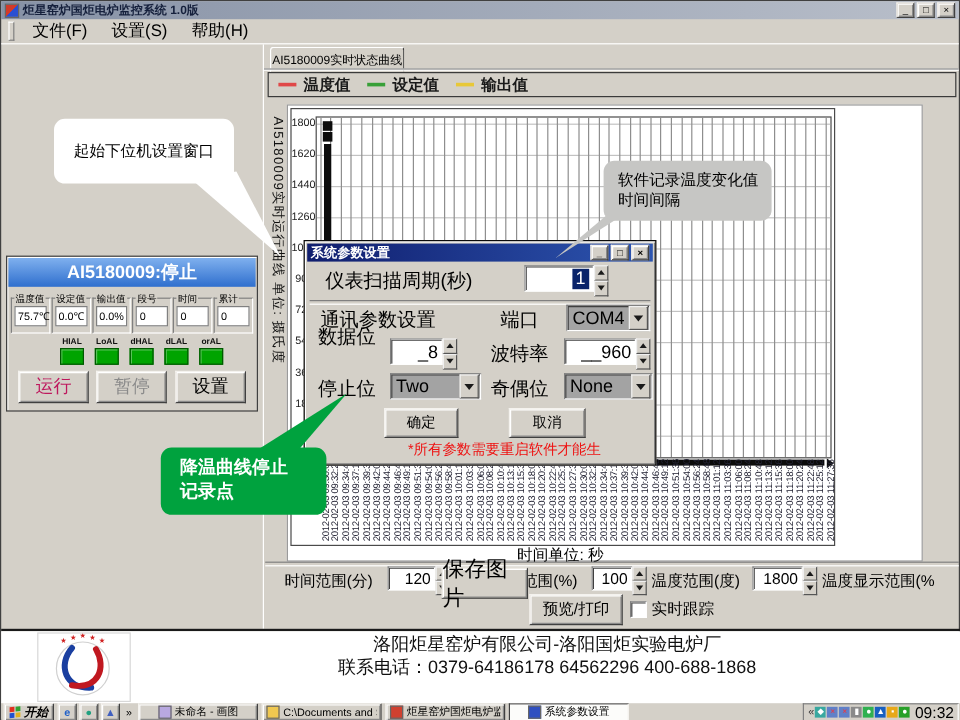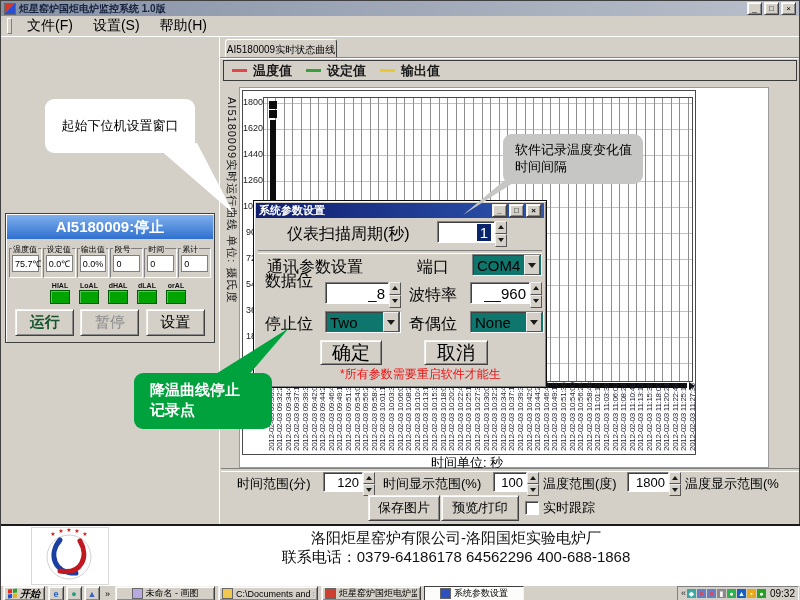--- a/index.html
+++ b/index.html
@@ -45,21 +45,21 @@
   #dev-fields{position:absolute;left:2px;top:30px;right:2px;height:34px;display:flex;gap:1px;padding:0 1px}
   .fld{position:relative;flex:1;border:1px solid;border-color:#808080 #fff #fff #808080;margin-top:4px}
   .fld-label{position:absolute;top:-5px;left:2px;font-size:8px;background:#d4d0c8;padding:0 1px;white-space:nowrap}
   .fld-val{position:absolute;left:2px;right:2px;top:6px;height:15px;background:#fff;border:1px solid #808080;font-size:9px;display:flex;align-items:center;padding-left:2px}
   #alarms{position:absolute;left:30px;top:68px;right:14px;height:26px;display:flex;gap:9px;justify-content:center}
   .alarm{display:flex;flex-direction:column;align-items:center}
   .alarm-label{font-size:7px;font-weight:bold;color:#111}
   .lamp{width:18px;height:12px;background:#00a400;border:1px solid #005800;box-shadow:inset 1px 1px 0 rgba(255,255,255,.35);margin-top:1px}
   #dev-btns{position:absolute;left:6px;right:6px;bottom:6px;height:27px;display:flex;justify-content:space-around}
   .dev-btn{width:57px;font-size:15px}
-  #dev-run{color:#14532d;font-weight:bold}
+  #dev-run{color:#be185d;font-weight:normal}
   #dev-pause{color:#8a8a8a}
   
   .callout{z-index:60;border-radius:9px}
   #co1{left:44px;top:98px;width:150px;height:54px;background:#fff;display:flex;align-items:center;justify-content:center;font-size:13px;color:#000}
   #co2{left:502px;top:133px;width:140px;height:50px;background:#c6c6c4;font-size:13px;color:#000;padding:7px 8px 0 12px;box-sizing:border-box;line-height:17px}
   #co3{left:133px;top:372px;width:138px;height:56px;background:#00a23e;color:#fff;font-size:15px;font-weight:bold;padding:7px 0 0 16px;box-sizing:border-box;line-height:20px}
   #co3 .inner{width:100px}
   #tails{left:0;top:0;width:800px;height:600px;z-index:55;pointer-events:none}
   
   #dialog{left:252px;top:199px;width:292px;height:186px;background:#d4d0c8;border:1px solid #0c0c0c;box-shadow:inset 1px 1px 0 #fff,inset -1px -1px 0 #808080;z-index:40}
@@ -67,34 +67,34 @@
   #dlg-title .dtext{color:#fff;font-size:11px;font-weight:bold}
   .dbtn{width:13px;height:11px;font-size:8px;line-height:8px;font-weight:bold}
   .dlg-label{position:absolute;font-size:16px;color:#000;white-space:nowrap}
   .spin{position:absolute;display:flex}
   .spin-box{height:22px;background:#fff;border:1px solid;border-color:#808080 #fff #fff #808080;box-shadow:inset 1px 1px 0 #404040;display:flex;align-items:center;justify-content:flex-end;font-size:15px;padding-right:3px;box-sizing:border-box}
   .ud{display:flex;flex-direction:column;width:12px}
   .udb{position:relative;height:11px;background:#d4d0c8;border:1px solid;border-color:#f0f0f0 #555 #555 #f0f0f0}
   .udb::after{content:"";position:absolute;left:2px;border-left:3px solid transparent;border-right:3px solid transparent}
   .udb.up::after{top:3px;border-bottom:4px solid #1a1a1a}
   .udb.down::after{top:3px;border-top:4px solid #1a1a1a}
-  .combo{position:absolute;height:22px;background:#0f766e;border:1px solid;border-color:#808080 #fff #fff #808080;box-shadow:inset 1px 1px 0 #404040;display:flex;align-items:center;box-sizing:border-box}
+  .combo{position:absolute;height:22px;background:#a3a3a3;border:1px solid;border-color:#808080 #fff #fff #808080;box-shadow:inset 1px 1px 0 #404040;display:flex;align-items:center;box-sizing:border-box}
   .combo .cval{flex:1;font-size:15px;padding-left:4px}
   .cbtn{position:relative;width:14px;height:18px;margin-right:1px;background:#d4d0c8;border:1px solid;border-color:#f0f0f0 #555 #555 #f0f0f0}
   .cbtn::after{content:"";position:absolute;left:3px;top:7px;border-left:4px solid transparent;border-right:4px solid transparent;border-top:5px solid #1a1a1a}
   .hl{background:#0a246a;color:#fff;padding:0 3px}
   #dlg-sep{position:absolute;left:4px;top:49px;right:4px;height:2px;border-top:1px solid #808080;border-bottom:1px solid #fff}
-  .dlg-btn{position:absolute;height:23px;font-size:19px}
+  .dlg-btn{position:absolute;height:23px;font-size:12px}
   #dlg-note{position:absolute;left:86px;top:165px;font-size:12px;color:#ee1111;white-space:nowrap}
   
   #ctrl-sep{left:220px;top:467px;width:578px;height:2px;border-top:1px solid #808080;border-bottom:1px solid #fff}
   .ctl-label{position:absolute;font-size:13px;color:#000;white-space:nowrap}
   .spin-sm .spin-box{height:20px;font-size:13px}
   .spin-sm .udb{height:10px}
-  #save-btn{left:367px;top:494px;width:70px;height:24px;font-size:13px}
+  #save-btn{left:367px;top:472px;width:70px;height:24px;font-size:18px}
   #print-btn{left:440px;top:494px;width:76px;height:24px;font-size:13px}
   #track{left:524px;top:498px;display:flex;align-items:center;gap:4px}
   #track .cb{width:12px;height:12px;background:#fff;border:1px solid;border-color:#808080 #fff #fff #808080;box-shadow:inset 1px 1px 0 #404040}
   #track .cb-label{font-size:13px}
   
   #footline{left:0;top:523px;width:800px;height:2px;background:#1a1a1a}
   #footer{left:0;top:525px;width:800px;height:59px;background:#fff;border-bottom:1px solid #555}
   #logo{position:absolute;left:30px;top:1px;width:76px;height:56px;background:#fff;border:1px solid #d8d8d8}
   #foot-text{position:absolute;left:120px;top:2px;width:670px;text-align:center;font-size:15px;color:#101010;line-height:19px}
   
@@ -103,21 +103,21 @@
   .flag{display:grid;grid-template-columns:4px 4px;grid-template-rows:4px 4px;gap:1px;transform:skewY(-6deg)}
   .flag i{display:block}
   .ql{width:14px;height:13px;font-size:9px;font-weight:bold;display:flex;align-items:center;justify-content:center;background:#d4d0c8}
   #ql-chev{font-size:9px;padding:0 2px}
   .task{height:13px;flex:0 0 92px;display:flex;align-items:center;gap:3px;padding:0 3px;font-size:9px;white-space:nowrap;overflow:hidden}
   .task.active{background:#fcfcfa;border-color:#404040 #f4f2ee #f4f2ee #404040;box-shadow:none}
   .task .tico{width:9px;height:9px;flex:0 0 9px;border:1px solid #666}
   #tray{margin-left:auto;height:13px;border:1px solid;border-color:#808080 #fff #fff #808080;display:flex;align-items:center;gap:1px;padding:0 3px}
   .tray-ico{width:9px;height:9px;font-size:7px;line-height:9px;text-align:center;color:#fff}
   .tray-chev{color:#333;font-size:9px;background:none;width:auto}
-  #clock{font-size:10px;margin-left:3px;color:#000}
+  #clock{font-size:13px;margin-left:3px;color:#000}
 </style>
 </head>
 <body>
 
 <div id="screen">
 
   <div id="titlebar" class="abs">
     <span class="ticon"></span>
     <span class="ttext">炬星窑炉国炬电炉监控系统 1.0版</span>
     <span class="wbtns">
@@ -347,40 +347,40 @@
 
   <div id="dialog" class="abs">
     <div id="dlg-title">
       <span class="dtext">系统参数设置</span>
       <span class="wbtns">
         <span class="btn dbtn">_</span>
         <span class="btn dbtn">□</span>
         <span class="btn dbtn">×</span>
       </span>
     </div>
-    <div class="dlg-label" style="left:33px;top:23px">仪表扫描周期(秒)</div>
+    <div class="dlg-label" style="left:17px;top:23px">仪表扫描周期(秒)</div>
     <div class="spin" style="left:183px;top:20px">
       <div class="spin-box" style="width:58px">
           <span class="hl">1</span>
         </div>
       <div class="ud">
           <div class="udb up"></div>
           <div class="udb down"></div>
         </div>
     </div>
     <div id="dlg-sep"></div>
     <div class="dlg-label" style="left:13px;top:56px">通讯参数设置</div>
     <div class="dlg-label" style="left:163px;top:56px">端口</div>
     <div class="combo" style="left:218px;top:53px;width:70px">
       <span class="cval">COM4</span>
         <span class="cbtn"></span>
     </div>
     <div class="dlg-label" style="left:11px;top:70px">数据位</div>
     <div class="spin" style="left:71px;top:81px">
-      <div class="spin-box" style="width:64px">
+      <div class="spin-box" style="width:44px">
           <span>_8</span>
         </div>
       <div class="ud">
           <div class="udb up"></div>
           <div class="udb down"></div>
         </div>
     </div>
     <div class="dlg-label" style="left:155px;top:84px">波特率</div>
     <div class="spin" style="left:216px;top:81px">
       <div class="spin-box" style="width:60px">

